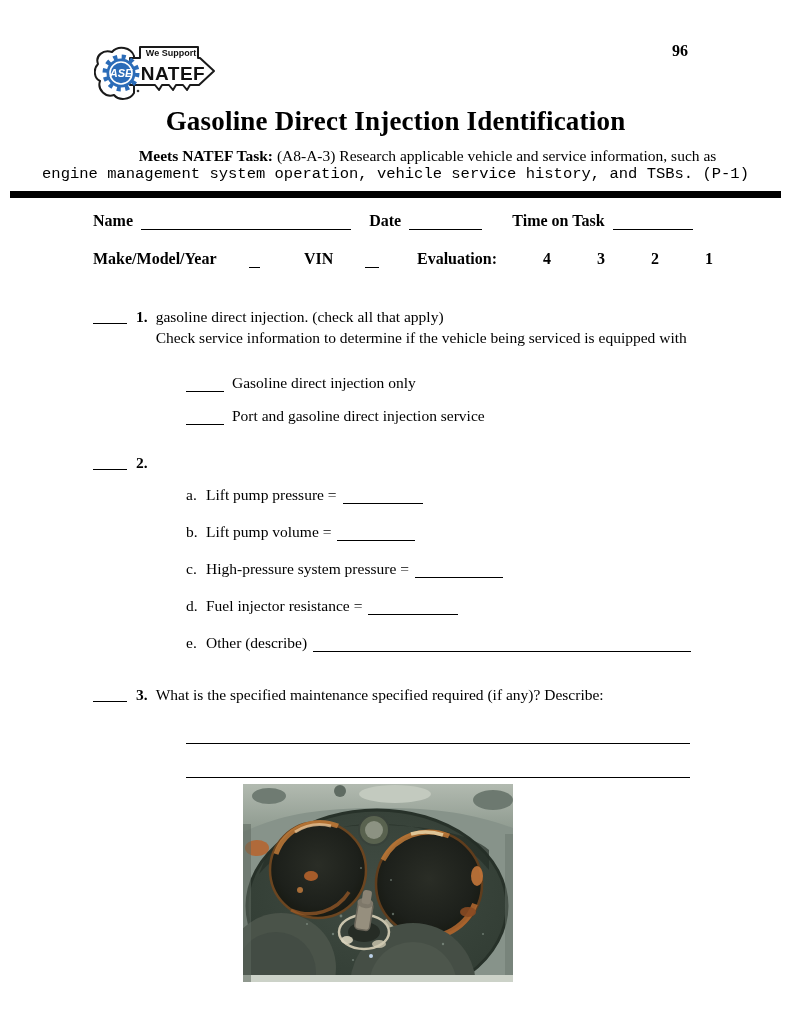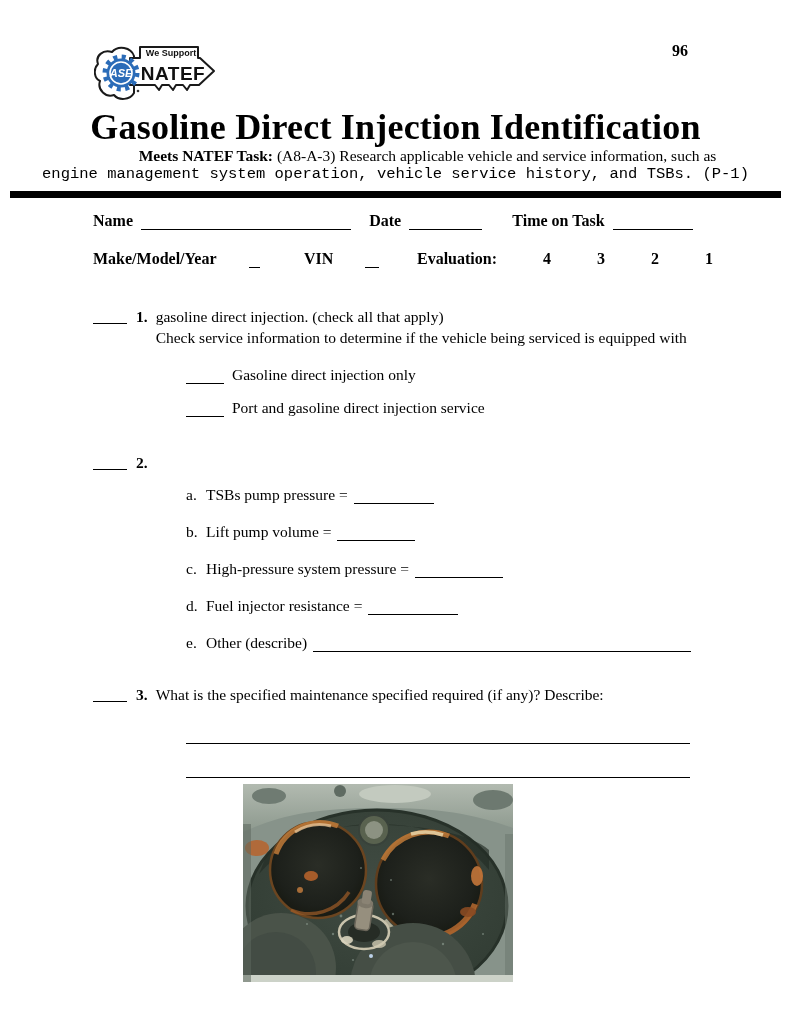--- a/index.html
+++ b/index.html
@@ -4,31 +4,31 @@
 <style>
   html,body{margin:0;padding:0;background:#ffffff;}
   .page{
     position:relative;width:791px;height:1024px;background:#ffffff;
     font-family:"Liberation Serif","DejaVu Serif",serif;color:#000;overflow:hidden;
   }
   .abs{position:absolute;}
   .b{font-weight:bold;}
   .center{left:0;width:791px;text-align:center;}
   .page-number{font-size:16px;font-weight:bold;}
-  .title{font-size:36px;font-weight:bold;letter-spacing:0.2px;}
+  .title{font-size:27px;font-weight:bold;letter-spacing:0.2px;}
   .subtitle{font-size:15.5px;line-height:18px;}
   .rule{background:#000;}
   .row{display:flex;align-items:flex-end;font-size:16px;}
   .row .lbl{font-weight:bold;white-space:nowrap;}
   .blank{display:inline-block;border-bottom:1.6px solid #000;height:16px;}
   .q{display:flex;align-items:flex-start;font-size:15.5px;line-height:21px;}
   .q-blank{width:34px;height:17px;margin-right:9px;flex:none;}
   .q-num{font-weight:bold;margin-right:8px;flex:none;}
   .q-body{width:540px;}
-  .opt{display:flex;align-items:flex-end;font-size:15.5px;}
+  .opt{display:flex;align-items:flex-end;font-size:15.5px;margin-top:8px;}
   .opt .blank{width:38px;margin-right:8px;}
   .spec{display:flex;align-items:flex-end;font-size:15.5px;}
   .spec .letter{width:20px;flex:none;}
   .spec .blank{margin-left:6px;}
   .ansline{border-top:1.4px solid #000;height:0;}
   .evalnum{font-weight:bold;margin-left:22px;}
 </style>
 </head>
 <body>
 
@@ -101,21 +101,21 @@
     <span>Port and gasoline direct injection service</span>
   </div>
 
   <div class="abs q" style="left:93px;top:452px;">
     <span class="q-blank blank"></span>
     <span class="q-num">2.</span>
   </div>
 
   <div class="abs spec" style="left:186px;top:486px;">
     <span class="letter">a.</span>
-    <span>TSBs pump pressure =</span>
+    <span>Lift pump pressure =</span>
     <span class="blank" style="width:80px;"></span>
   </div>
   <div class="abs spec" style="left:186px;top:523px;">
     <span class="letter">b.</span>
     <span>Lift pump volume =</span>
     <span class="blank" style="width:78px;"></span>
   </div>
   <div class="abs spec" style="left:186px;top:560px;">
     <span class="letter">c.</span>
     <span>High-pressure system pressure =</span>

